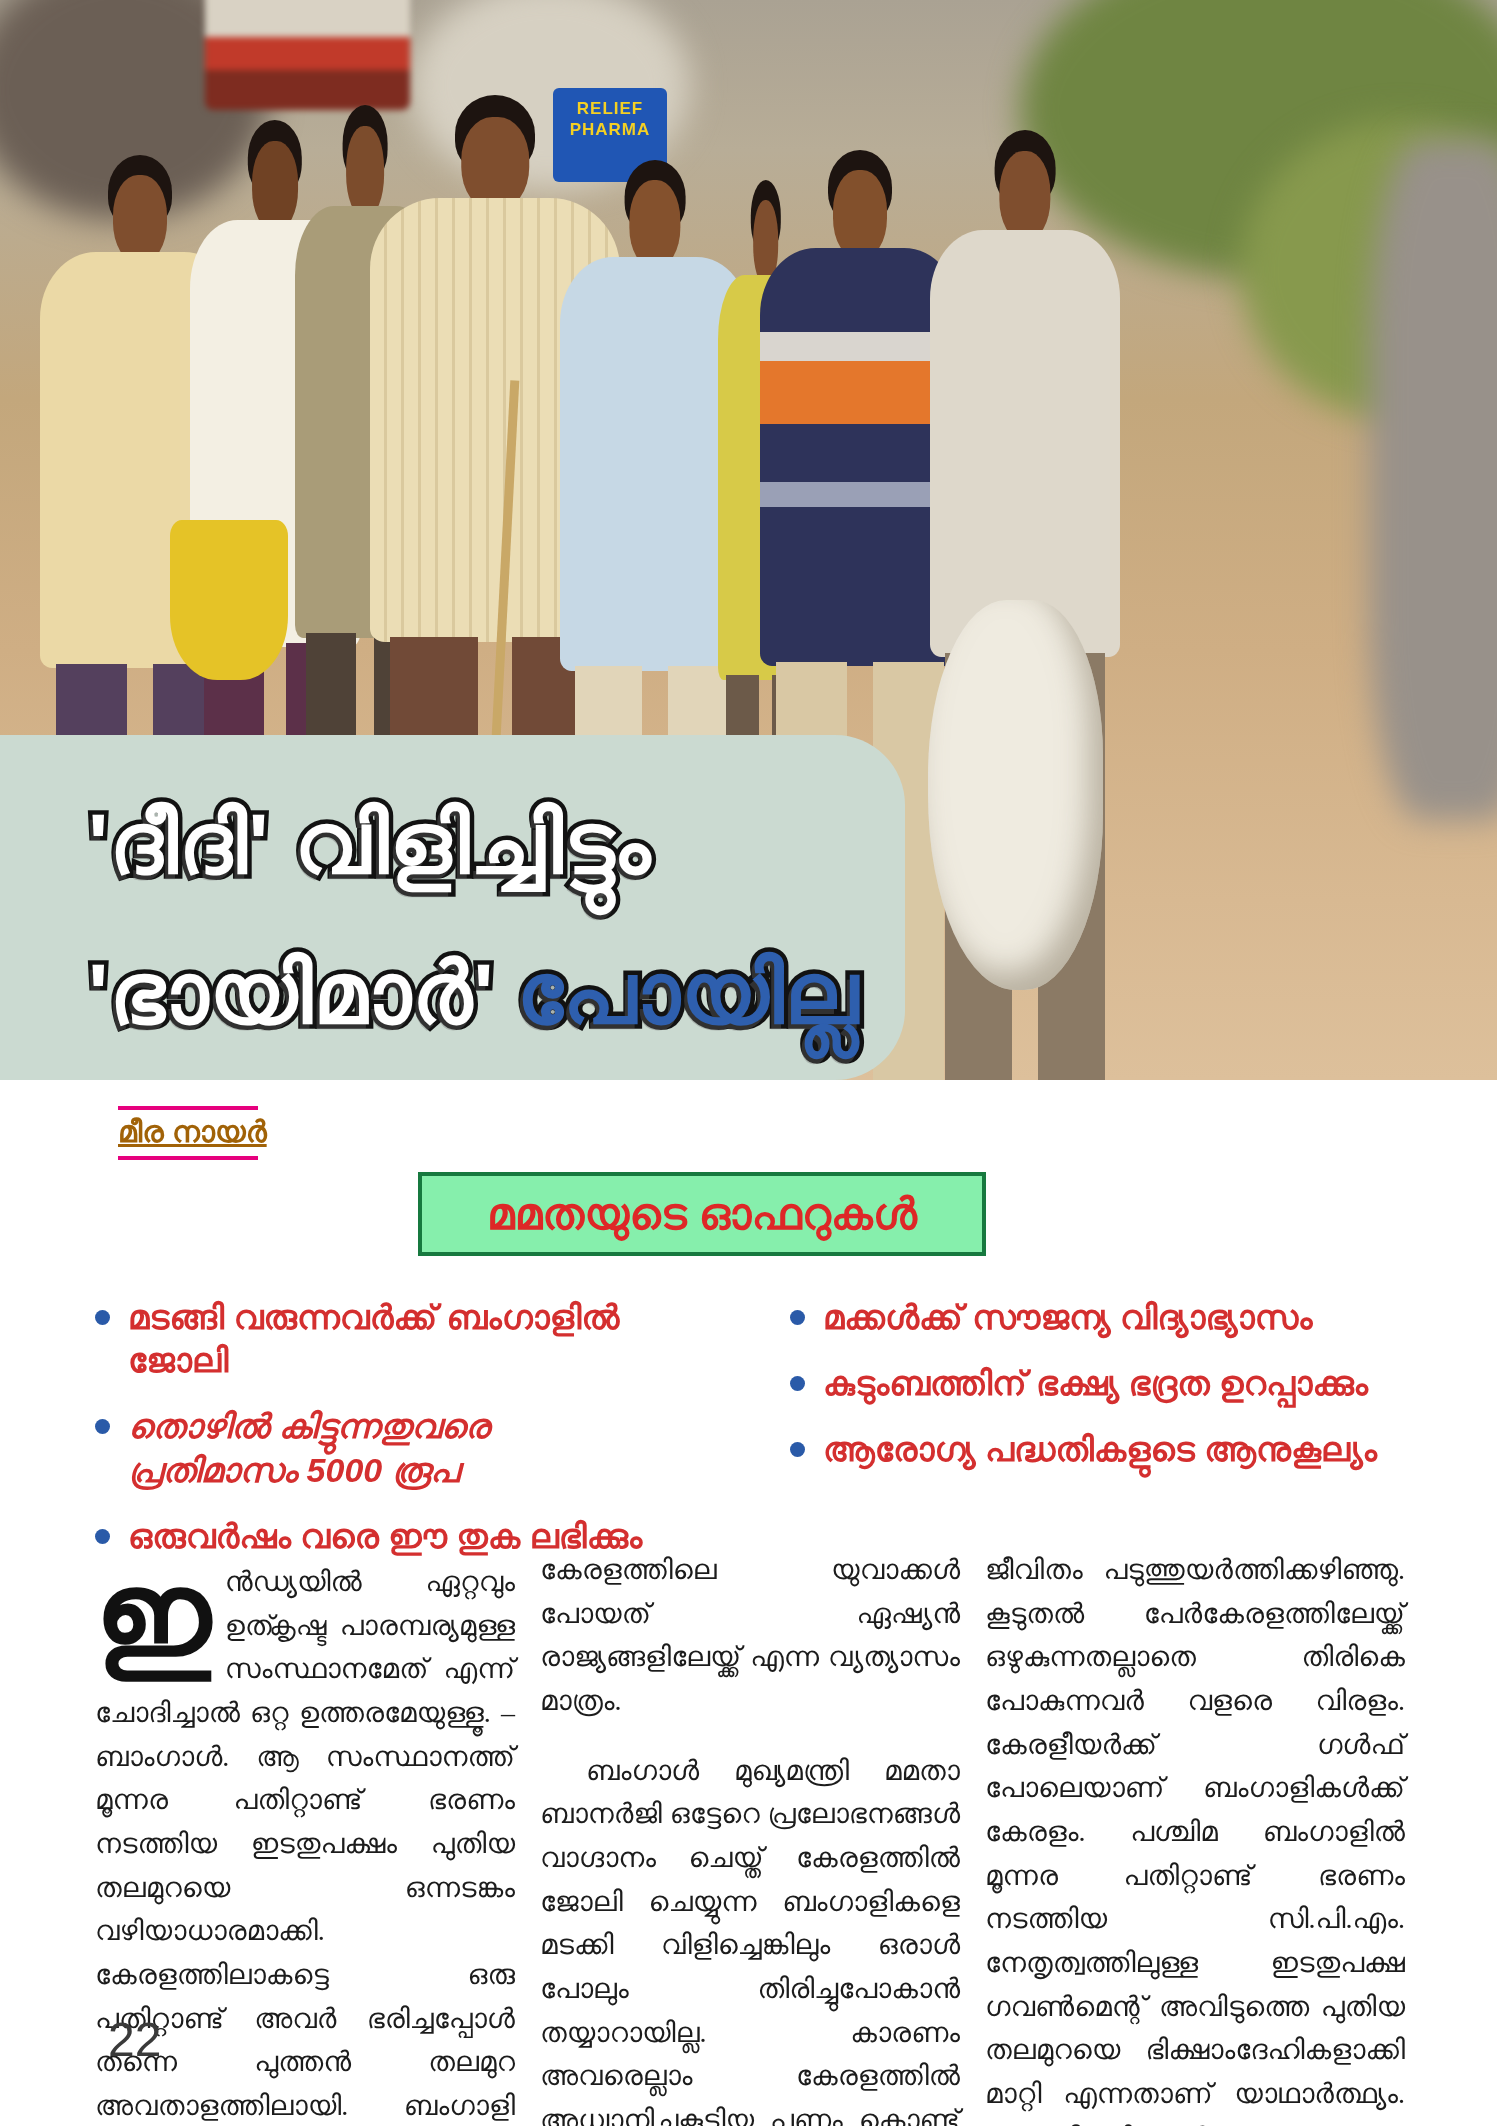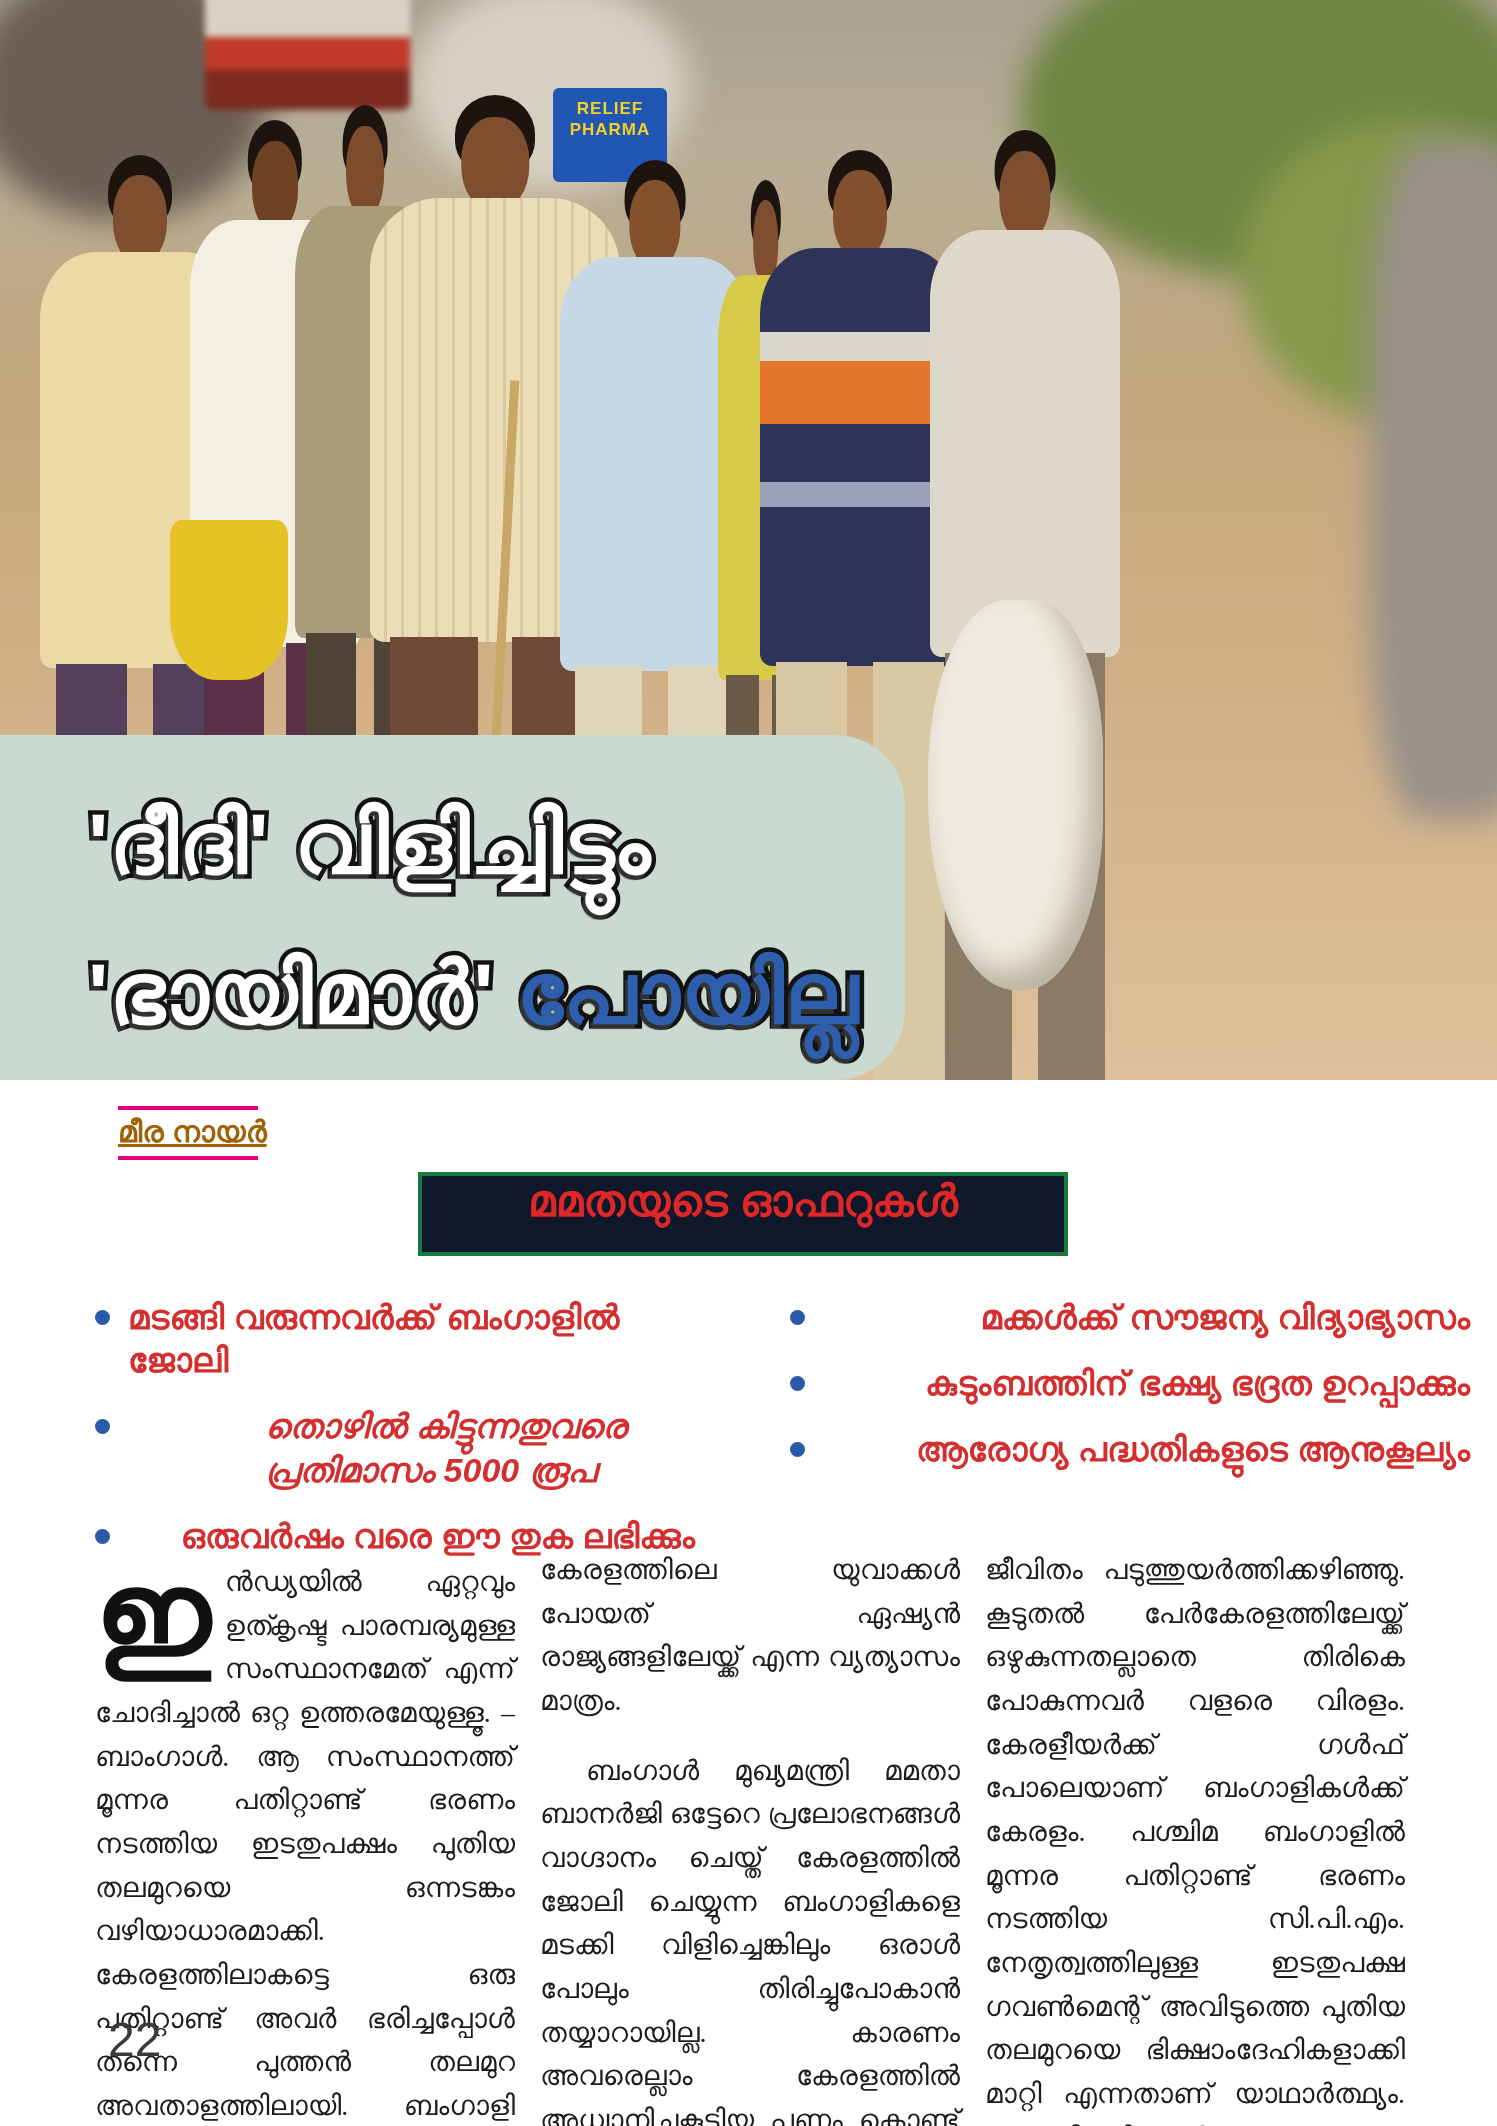--- a/index.html
+++ b/index.html
@@ -50,27 +50,27 @@
   .hl .w{color:#ffffff;}
   .hl .b{color:#2e5fae;margin-left:22px;}
   .hl-line{height:150px;}
 
   
   .author{position:absolute;left:118px;top:1106px;z-index:3;}
   .author .bar{width:140px;height:4px;background:#e6007e;}
   .author .name{font-size:30px;font-weight:bold;color:#a16207;padding:5px 0 6px 0;text-decoration:underline;}
 
   
-  .offers-box{position:absolute;left:418px;top:1172px;width:650px;height:84px;z-index:3;
-              border:4px solid #17793f;background:#0f172a;display:flex;justify-content:center;box-sizing:border-box;}
+  .offers-box{position:absolute;left:418px;top:1172px;width:568px;height:84px;z-index:3;
+              border:4px solid #17793f;background:#86efac;display:flex;align-items:center;justify-content:center;box-sizing:border-box;}
   .offers-box span{color:#de2727;font-size:44px;font-weight:bold;}
   .bullets{position:absolute;z-index:3;}
   .bl{left:95px;top:1296px;width:600px;}
   .br{left:790px;top:1296px;width:680px;}
-  .bullet-item{display:flex;margin-bottom:23px;justify-content:space-between;}
+  .bullet-item{display:flex;margin-bottom:23px;}
   .dot{flex:0 0 15px;width:15px;height:15px;border-radius:50%;background:#2a5aa8;margin:14px 18px 0 0;}
   .bullet-item span{color:#d42f2f;font-size:34px;font-weight:bold;line-height:1.27;}
 
   
   .col{position:absolute;top:1560px;width:420px;z-index:3;
        font-family:"Liberation Serif", serif;font-size:28px;line-height:1.56;color:#1c1c1c;text-align:justify;}
   .c1{left:95px;}  .c2{left:540px;top:1548px;}  .c3{left:985px;top:1548px;}
   .dropcap{float:left;font-size:118px;line-height:.78;font-weight:bold;margin:10px 14px 0 0;color:#111;}
   .col p{margin:0 0 26px 0;}
   .indent{text-indent:46px;}

